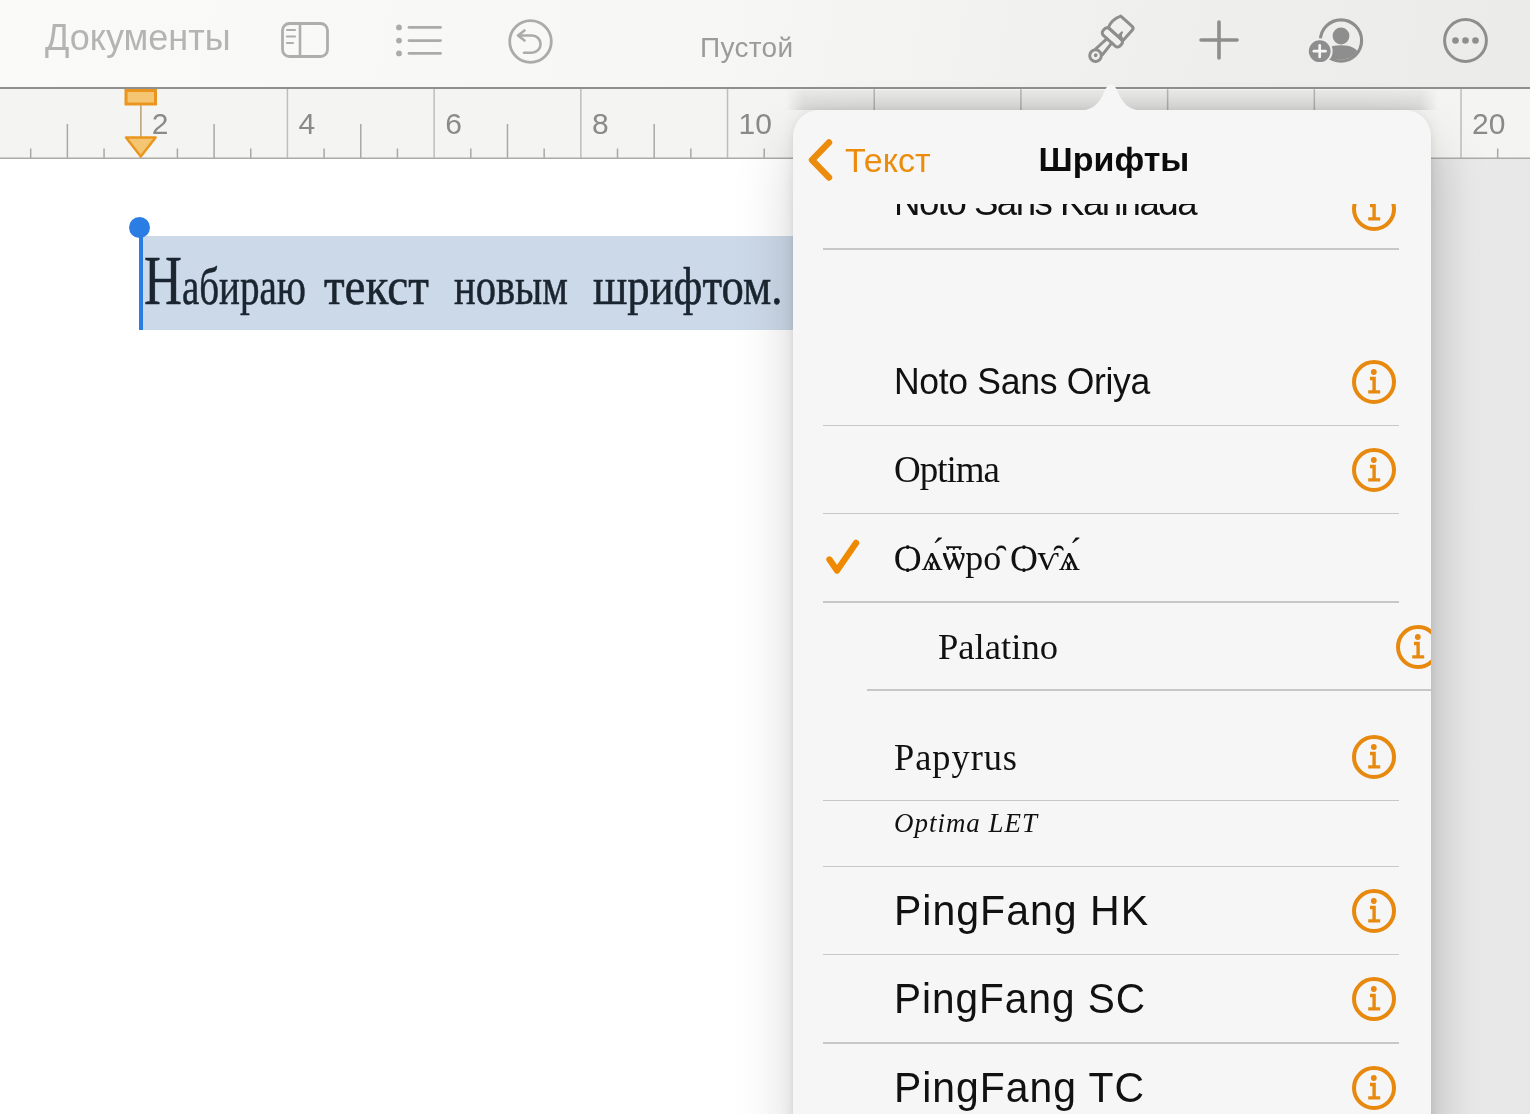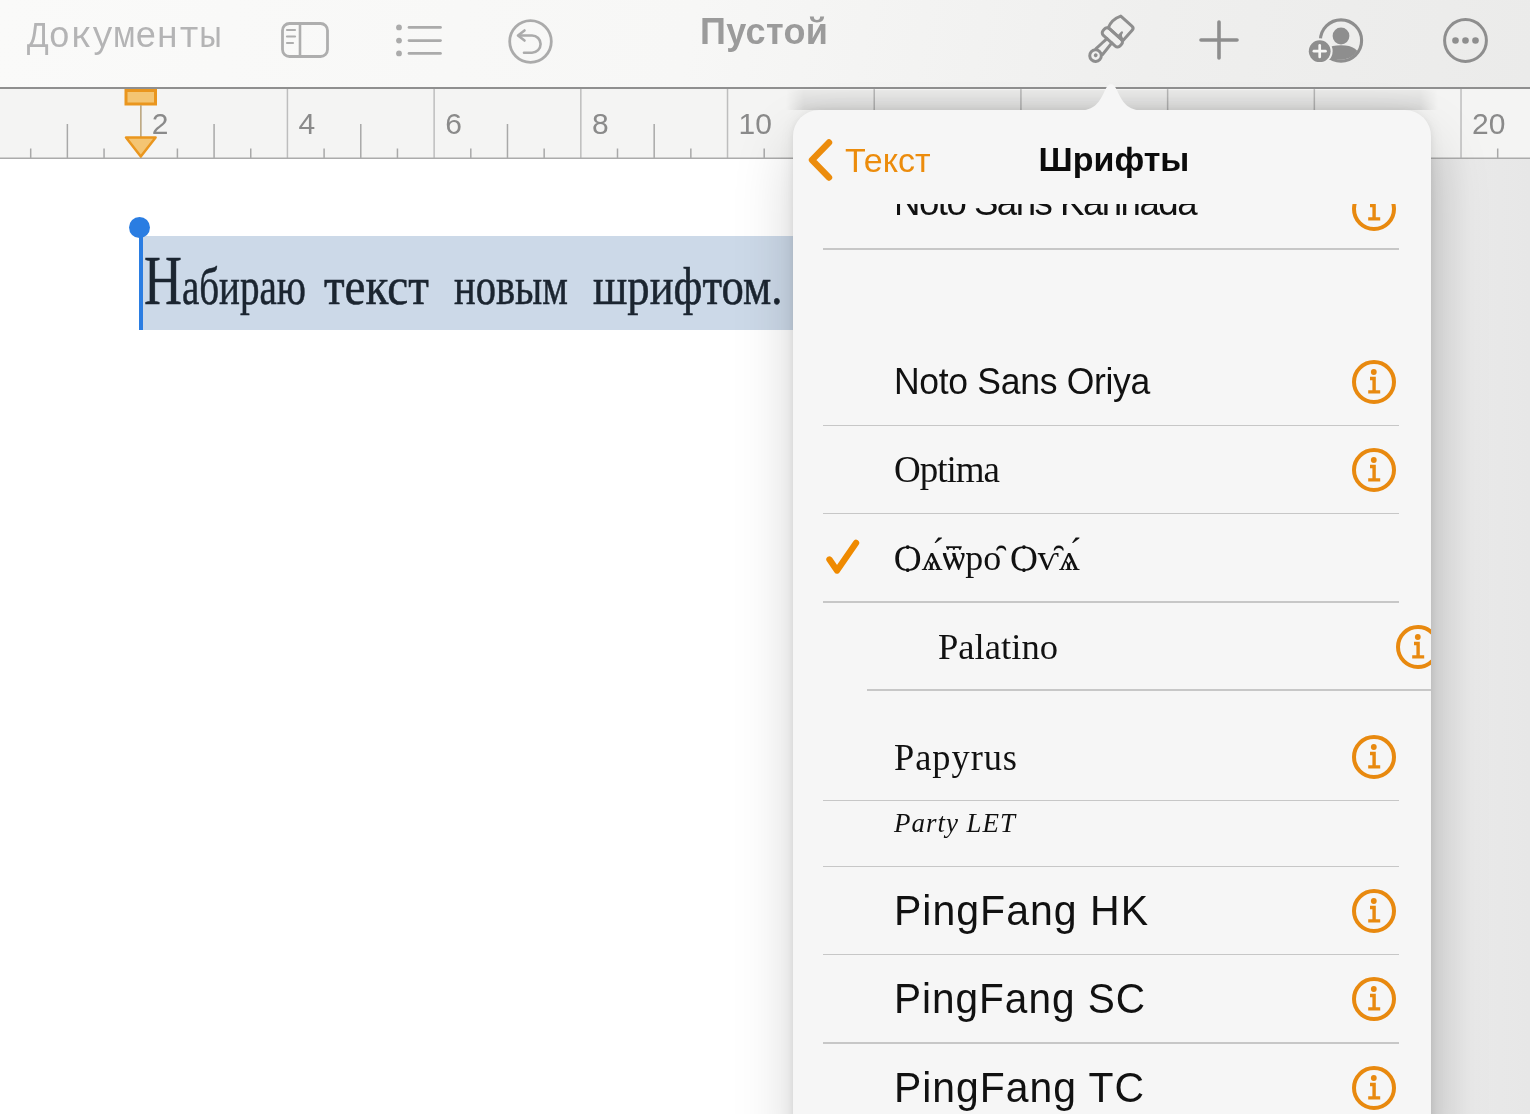--- a/index.html
+++ b/index.html
@@ -4,22 +4,22 @@
 <style>
   html,body{margin:0;padding:0;}
   body{width:1530px;height:1114px;overflow:hidden;position:relative;
        font-family:"Liberation Sans",sans-serif;background:#fff;}
   .abs{position:absolute;}
 
   
   #toolbar{position:absolute;left:0;top:0;width:1530px;height:89px;
     background:linear-gradient(100deg,#fafaf9 0%,#f7f7f6 45%,#efefee 75%,#ebebea 100%);
     border-bottom:2px solid #8f8f8f;box-sizing:border-box;}
-  #docsLbl{position:absolute;left:27px;top:10px;font-size:36px;line-height:56px;color:#b4b4b5;font-family:Liberation Mono, monospace;}
-  #titleLbl{position:absolute;left:700px;top:2px;font-size:36px;letter-spacing:0.3px;line-height:60px;color:#9b9b9b;font-weight:bold;}
+  #docsLbl{position:absolute;left:45px;top:10px;font-size:36px;line-height:56px;color:#b4b4b5;}
+  #titleLbl{position:absolute;left:700px;top:18px;font-size:28px;letter-spacing:0.3px;line-height:60px;color:#9b9b9b;}
 
   
   #ruler{position:absolute;left:0;top:89px;width:1530px;height:70px;}
 
   
   #docarea{position:absolute;left:0;top:159px;width:1530px;height:955px;background:#ffffff;}
   #grayzone{position:absolute;left:1430px;top:159px;width:100px;height:955px;
     background:linear-gradient(to right,#dfdfdf,#e9e9e9 40%,#e7e7e7);}
   #hl{position:absolute;left:142px;top:236px;width:1288px;height:94px;background:#ccd9e8;}
   #handleLine{position:absolute;left:139px;top:226px;width:4px;height:104px;background:#2a7de2;}
@@ -256,21 +256,21 @@
         <div class="sep"></div>
         <svg width="44" height="44" viewBox="0 0 44 44" class="ii" style="top: 22.1px;">
           <circle cx="22" cy="22" r="20" fill="none" stroke="#e8890f" stroke-width="4"></circle>
           <circle cx="21.8" cy="12" r="2.9" fill="#e8890f"></circle>
           <g stroke="#e8890f" fill="none" stroke-width="3.4">
             <path d="M18 18.5 H22.1 V31.7 M16.2 31.9 H28.2"></path>
           </g>
         </svg>
       </div>
       <div class="row" style="top: 575px;">
-        <span class="nm" style="font-size: 27px; letter-spacing: 1px; font-family: &quot;Liberation Serif&quot;, serif; font-style: italic; transform-origin: 0px 50%; display: inline-block; transform: scaleX(0.997827);">Party LET</span>
+        <span class="nm" style="font-size: 27px; letter-spacing: 1px; font-family: &quot;Liberation Serif&quot;, serif; font-style: italic; transform-origin: 0px 50%; display: inline-block; transform: scaleX(0.997827);">Optima LET</span>
         <div class="sep"></div>
       </div>
       <div class="row" style="top: 663.2px;">
         <span class="nm" style="font-size: 42px; letter-spacing: 1px; transform-origin: 0px 50%; display: inline-block; transform: scaleX(0.977714);">PingFang HK</span>
         <div class="sep"></div>
         <svg width="44" height="44" viewBox="0 0 44 44" class="ii" style="top: 22.1px;">
           <circle cx="22" cy="22" r="20" fill="none" stroke="#e8890f" stroke-width="4"></circle>
           <circle cx="21.8" cy="12" r="2.9" fill="#e8890f"></circle>
           <g stroke="#e8890f" fill="none" stroke-width="3.4">
             <path d="M18 18.5 H22.1 V31.7 M16.2 31.9 H28.2"></path>

